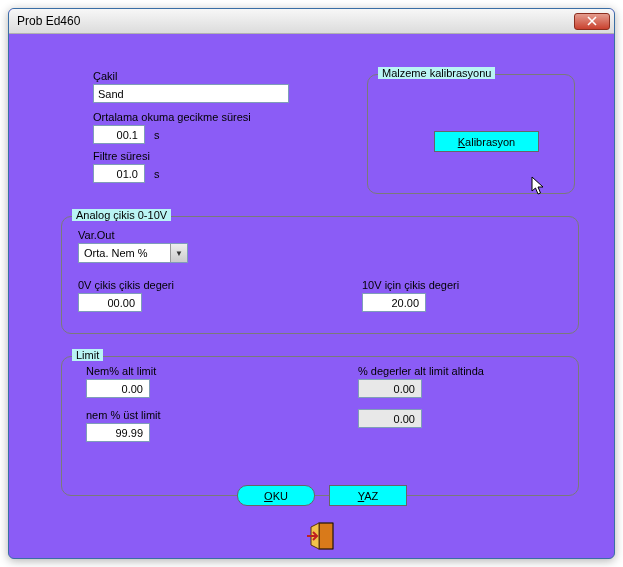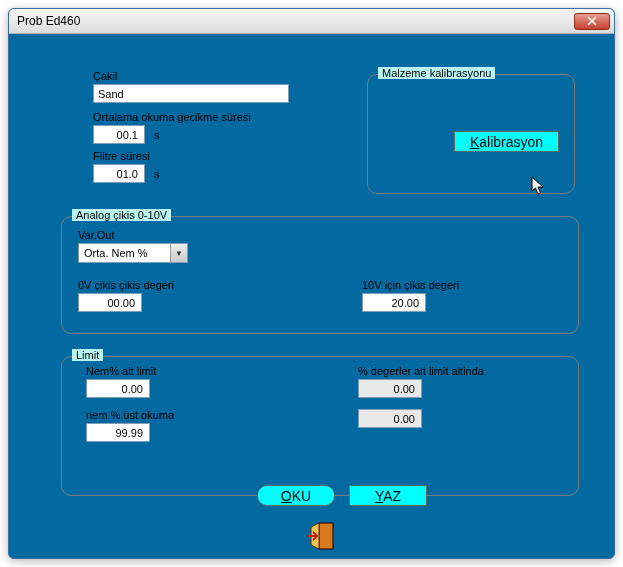--- a/index.html
+++ b/index.html
@@ -10,21 +10,21 @@
     font-size: 11px;
     background: #fff;
   }
   .window {
     width: 607px;
     height: 551px;
     border: 1px solid #3a6ea5;
     border-radius: 6px;
     overflow: hidden;
     box-shadow: 0 2px 10px rgba(0,0,0,0.3);
-    background: #0369a1;
+    background: #8b5cf6;
     position: relative;
   }
   .titlebar {
     height: 25px;
     background: linear-gradient(to bottom, #f7f7f7, #dcdcdc);
     border-bottom: 1px solid #b0b0b0;
     display: flex;
     align-items: center;
     padding: 0 4px 0 8px;
   }
@@ -94,25 +94,24 @@
   .cakil-input { width: 196px; }
   .delay-input { width: 52px; }
   .filter-input { width: 52px; }
 
   
   .calibbox { left: 358px; top: 40px; width: 208px; height: 120px; }
   .btn {
     height: 21px;
     background: #00ffff;
     border: 1px solid #666;
-    font-size: 14px;
+    font-size: 11px;
     padding: 0 10px;
     cursor: pointer;
     text-align: center;
-    margin-left: 20px;
   }
   .btn-cal { position: absolute; left: 66px; top: 56px; width: 105px; }
 
   
   .analogbox { left: 52px; top: 182px; width: 518px; height: 118px; }
   .analog-inner { position: relative; padding: 12px 16px; }
   .select {
     width: 110px; height: 20px;
     border: 1px solid #7f9db9;
     background: #fff;
@@ -222,21 +221,21 @@
       <div class="limit-inner">
         <div class="lcol1 lrow1" style="position:absolute;">
           <div class="label">Nem% alt limit</div>
           <input class="text num val-input" value="0.00" style="">
         </div>
         <div class="lcol2 lrow1" style="position:absolute;">
           <div class="label">% degerler alt limit altinda</div>
           <input class="text num val-input readonly" readonly="" value="0.00" style="">
         </div>
         <div class="lcol1 lrow2" style="position:absolute;">
-          <div class="label">nem % üst okuma</div>
+          <div class="label">nem % üst limit</div>
           <input class="text num val-input" value="99.99" style="">
         </div>
         <div class="lcol2 lrow2" style="position:absolute;">
           <input class="text num val-input readonly" readonly="" value="0.00" style="">
         </div>
       </div>
     </div>
 
     <button class="btn btn-oku"><u>O</u><span>KU</span></button>
     <button class="btn btn-yaz"><u>Y</u><span>AZ</span></button>

